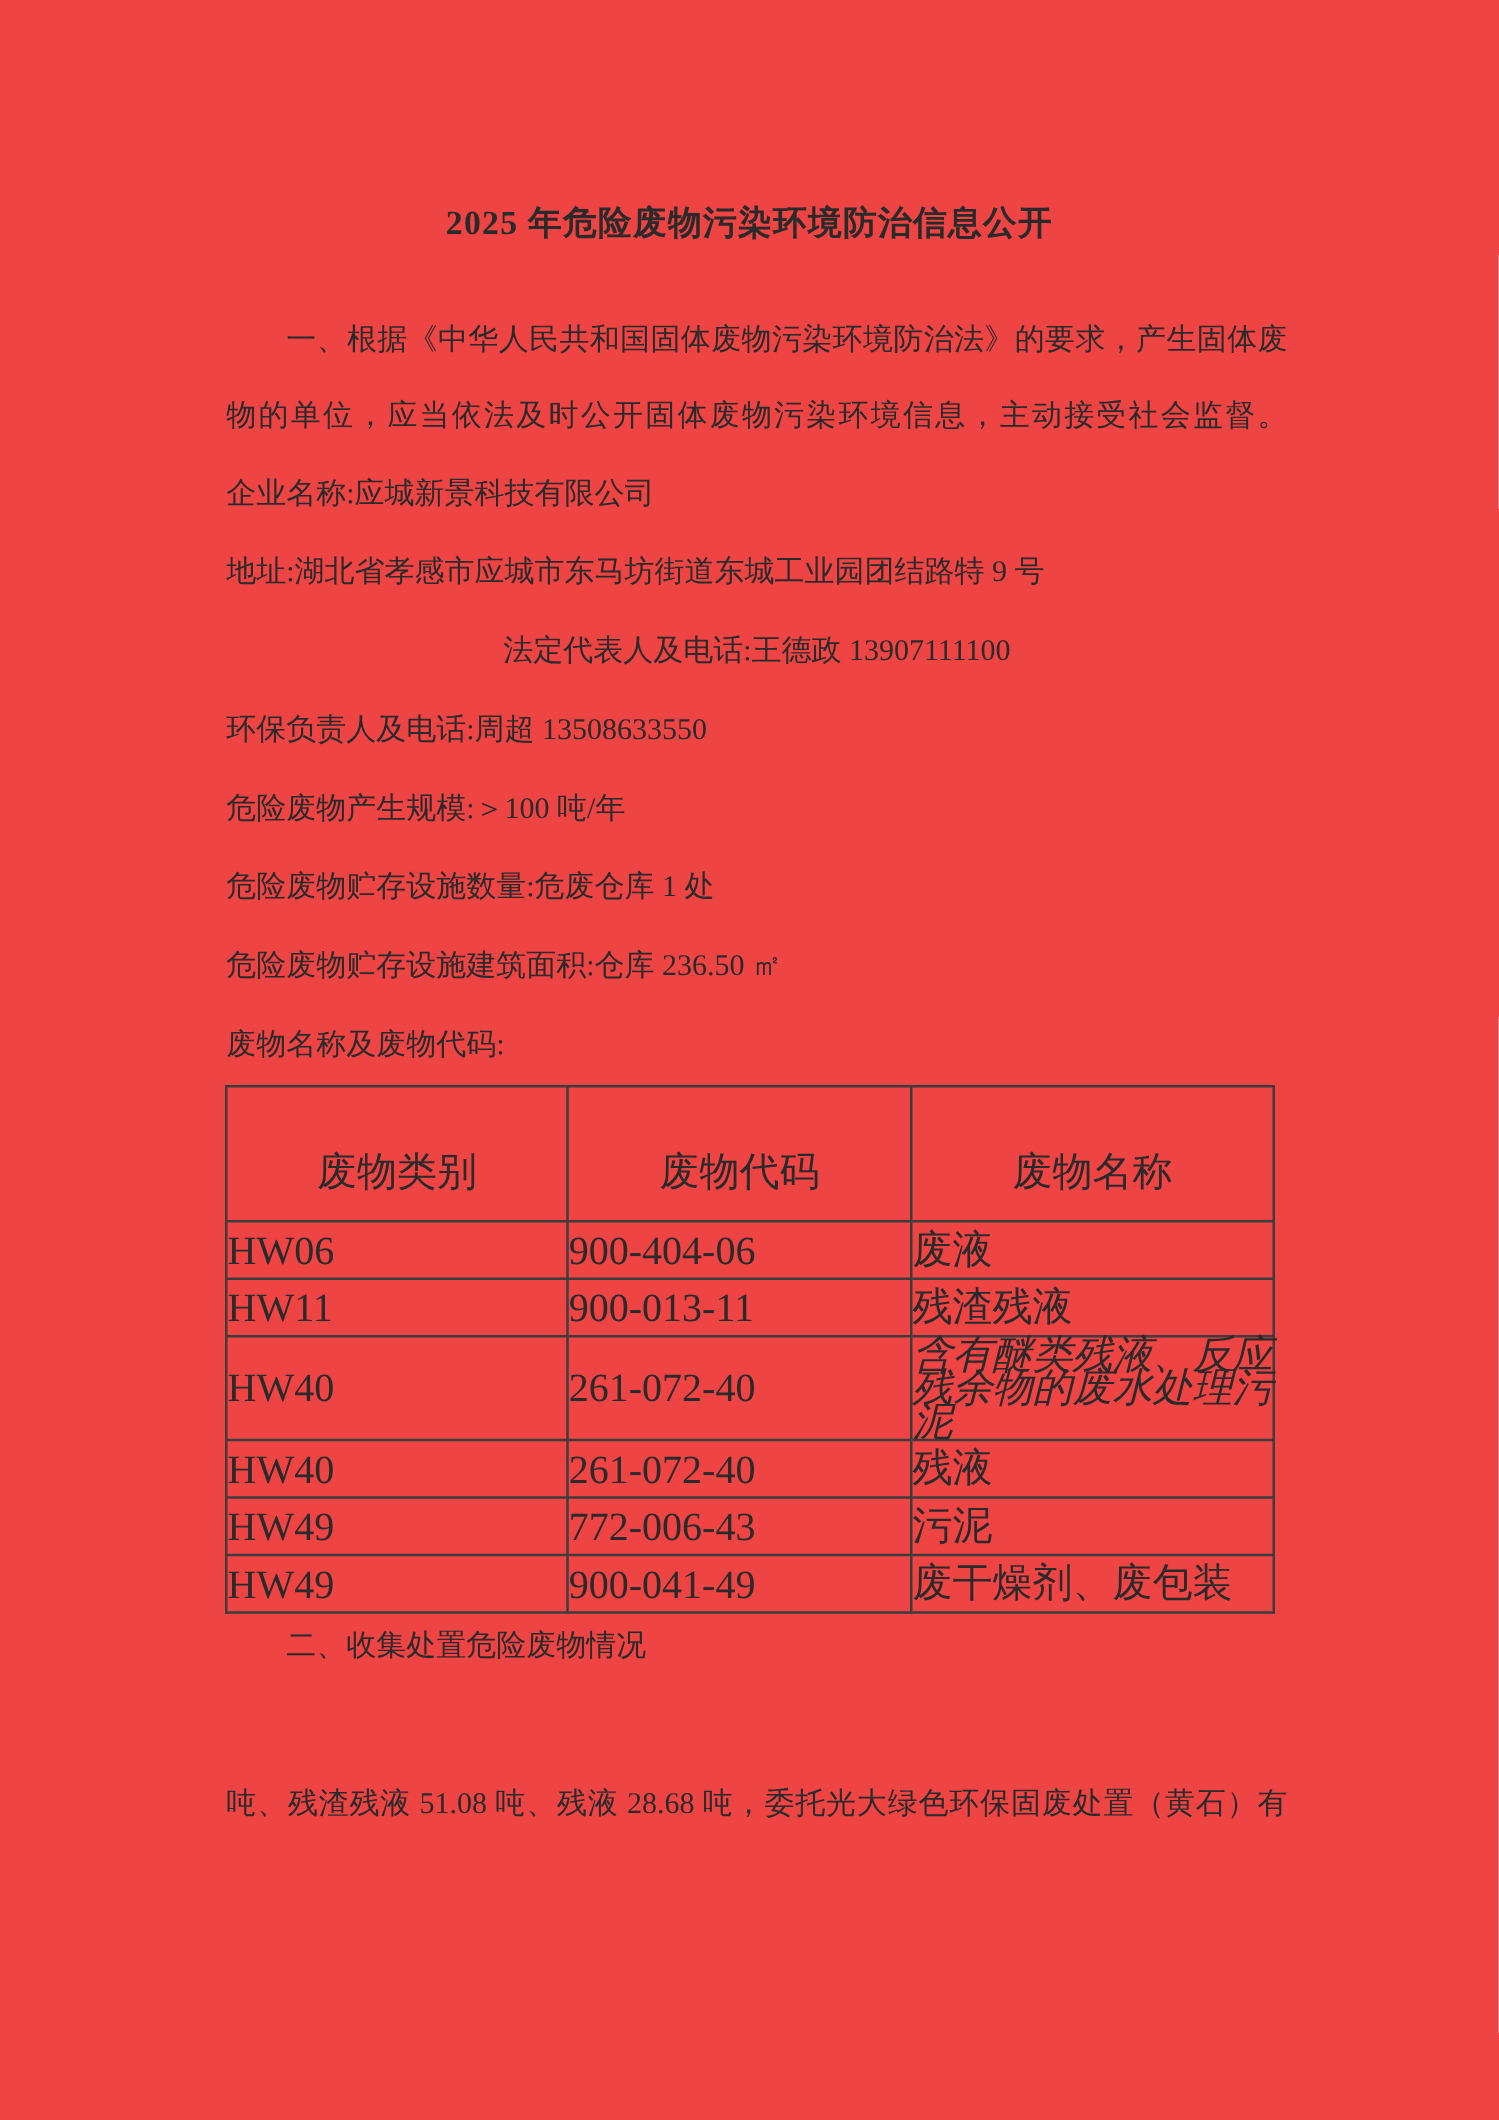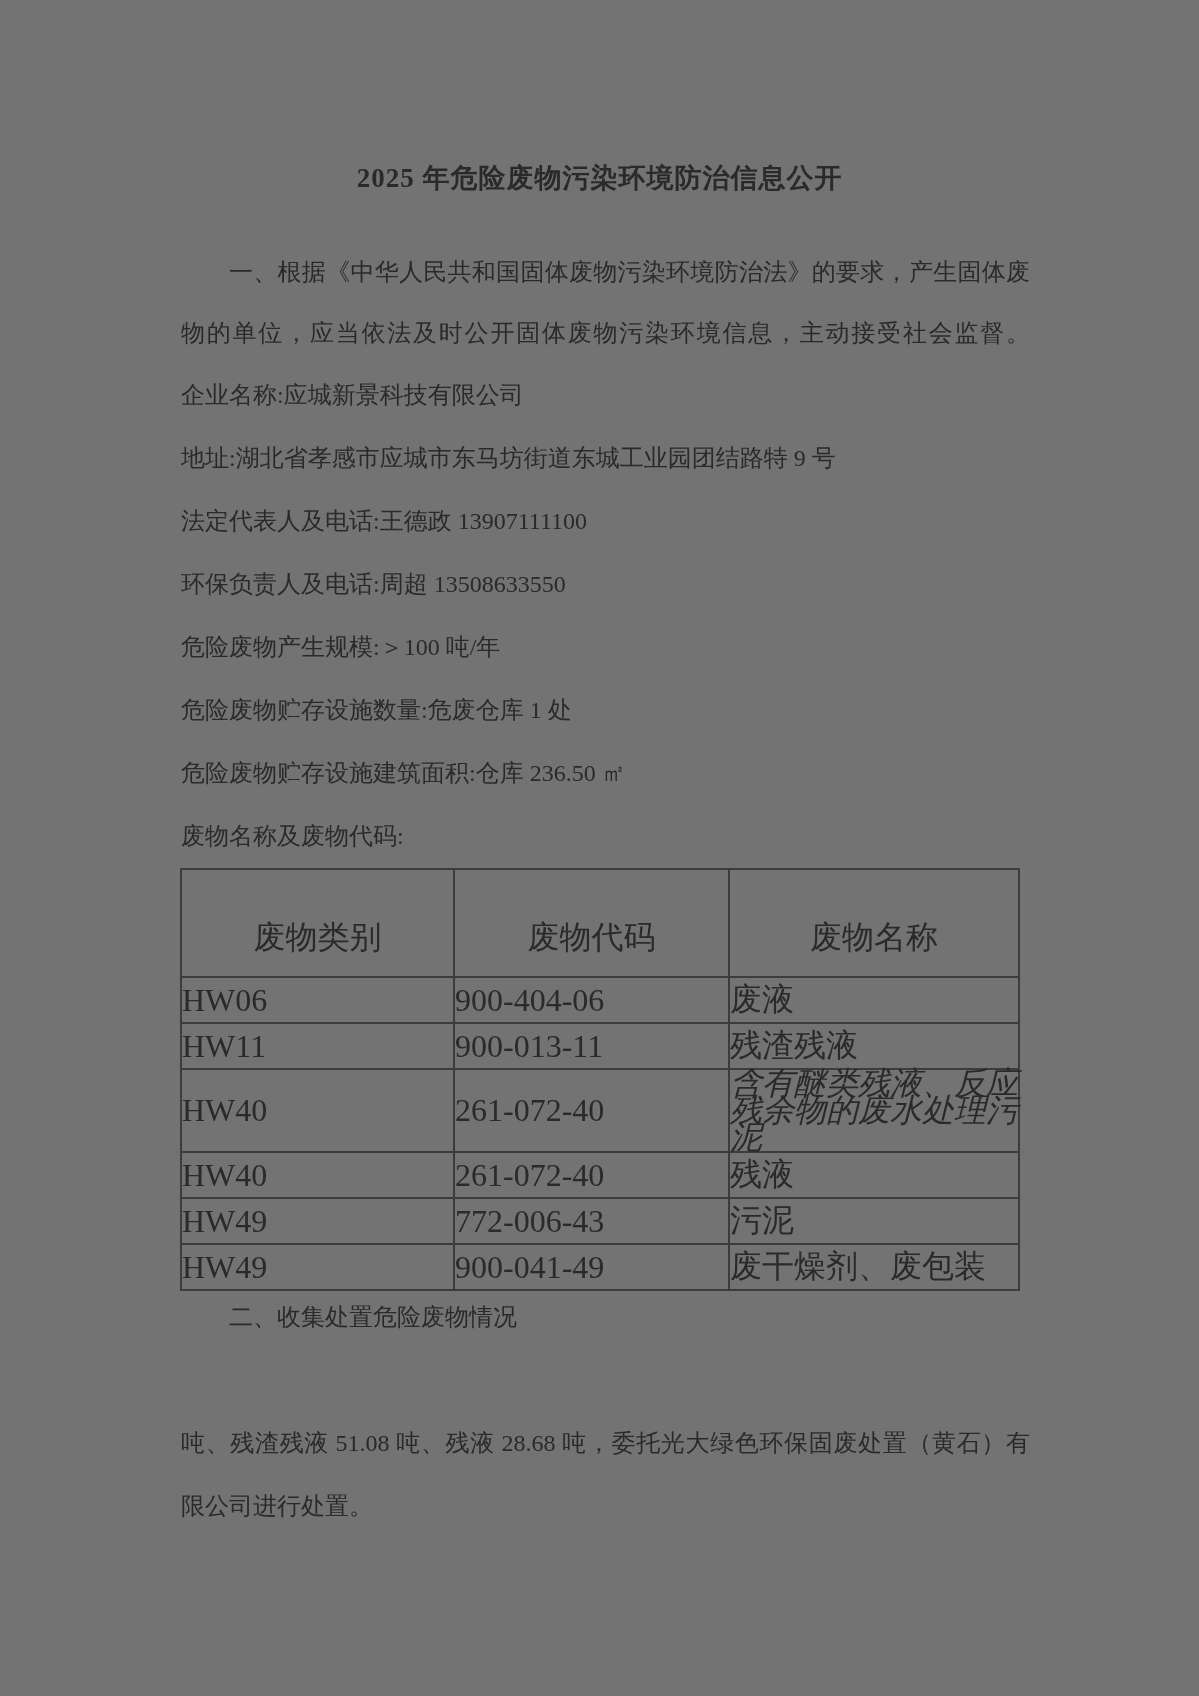--- a/index.html
+++ b/index.html
@@ -1,21 +1,21 @@
 <!DOCTYPE html>
 <html><head>
 <meta charset="utf-8">
 <style>
   html, body { margin: 0; padding: 0; background: #e8e8e8; }
   .page {
     position: relative;
     width: 1199px;
     height: 1696px;
     margin: 0 auto;
-    background: #737373;
+    background: #ef4444;
     font-family: "Liberation Serif", "DejaVu Serif", serif;
     color: #2a2a2a;
     overflow: hidden;
   }
   .title {
     position: absolute;
     top: 146px;
     left: 0;
     width: 100%;
     text-align: center;
@@ -34,21 +34,21 @@
   .ind { text-indent: 48px; }
   .just {
     text-align: justify;
     text-align-last: justify;
   }
   .tight { font-size: 23px; }
   .ln-p1l1 { top: 241px; }
   .ln-p1l2 { top: 302px; }
   .ln-i0 { top: 364px; }
   .ln-i1 { top: 427px; }
-  .ln-i2 { top: 490px; }
+  .ln-i2 { top: 490px; text-align: center; }
   .ln-i3 { top: 553px; }
   .ln-i4 { top: 616px; }
   .ln-i5 { top: 679px; }
   .ln-i6 { top: 742px; }
   .ln-i7 { top: 805px; }
   .ln-s2 { top: 1286px; }
   .ln-p2l1 { top: 1349px; }
   .ln-p2l2 { top: 1412px; }
   .ln-p2l3 { top: 1475px; }
 
@@ -144,15 +144,14 @@
     <tr class="r-std">
       <td>HW49</td>
       <td>900-041-49</td>
       <td>废干燥剂、废包装</td>
     </tr>
   </tbody>
     </table>
 
   <div class="ln ind ln-s2">二、收集处置危险废物情况</div>
   <div class="ln just ln-p2l2">吨、残渣残液 51.08 吨、残液 28.68 吨，委托光大绿色环保固废处置（黄石）有</div>
-  <div class="ln ln-p2l3">限公司进行处置。</div>
 
 </div>
 
 </body></html>

